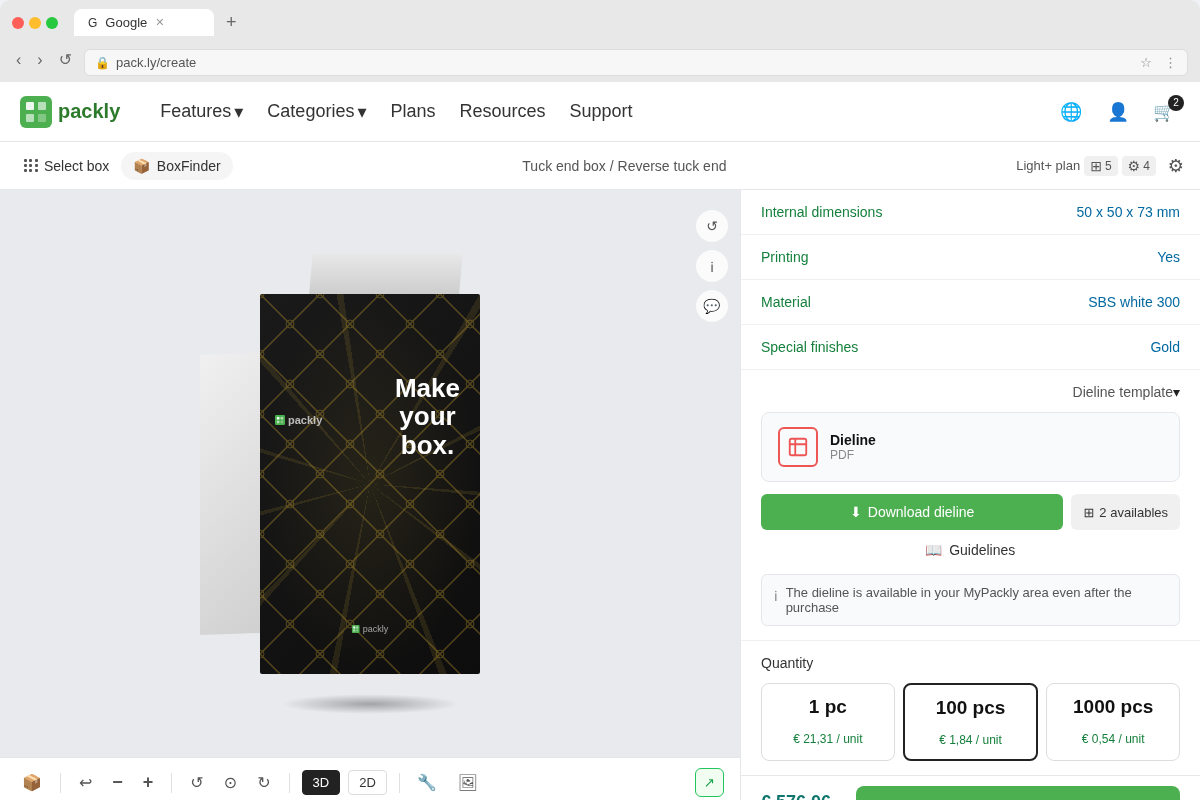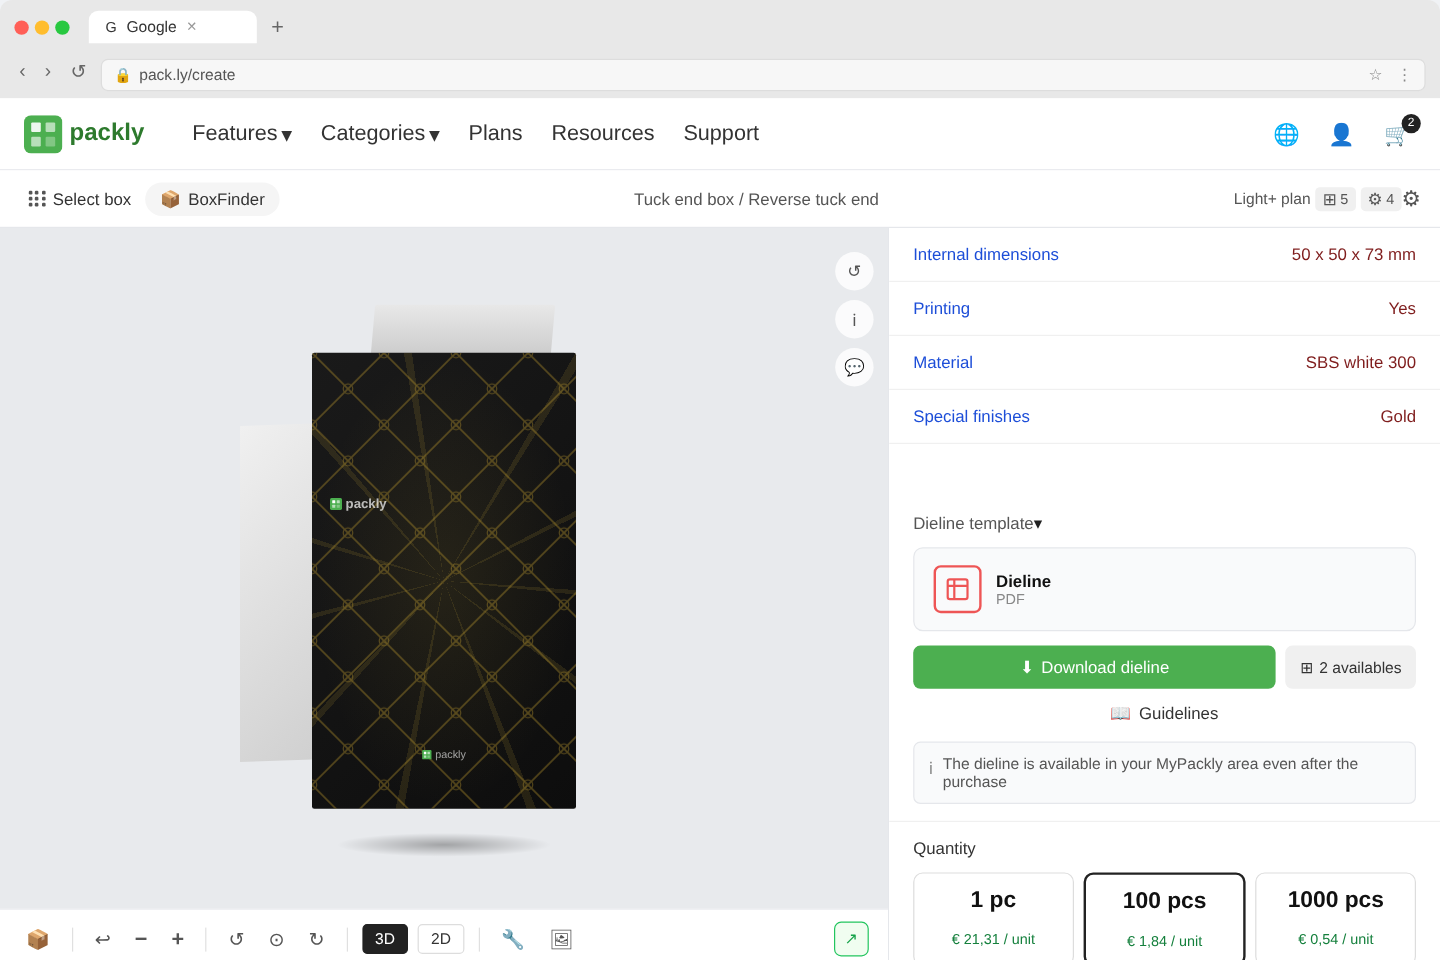--- a/index.html
+++ b/index.html
@@ -35,21 +35,21 @@
     .cart-badge { position: absolute; top: -2px; right: -4px; background: #222; color: #fff; border-radius: 50%; width: 16px; height: 16px; font-size: 10px; display: flex; align-items: center; justify-content: center; }
 
     
     .sub-nav { display: flex; align-items: center; padding: 0 16px; height: 48px; border-bottom: 1px solid #e5e7eb; background: #fff; }
     .sub-nav-left { display: flex; align-items: center; gap: 4px; }
     .select-box-btn { display: flex; align-items: center; gap: 6px; background: none; border: none; cursor: pointer; font-size: 14px; color: #333; padding: 6px 8px; border-radius: 4px; }
     .grid-icon { display: grid; grid-template-columns: 1fr 1fr 1fr; gap: 2px; width: 14px; height: 14px; }
     .grid-dot { background: #555; border-radius: 1px; width: 3px; height: 3px; }
     .box-finder-btn { display: flex; align-items: center; gap: 6px; background: #f5f5f5; border: none; cursor: pointer; font-size: 14px; color: #333; padding: 6px 12px; border-radius: 20px; }
     .sub-nav-center { flex: 1; text-align: center; font-size: 14px; color: #555; }
-    .sub-nav-right { display: flex; align-items: center; }
+    .sub-nav-right { display: flex; align-items: center; gap: 12px; }
     .plan-badge { display: flex; align-items: center; gap: 4px; font-size: 13px; color: #555; }
     .plan-count { background: #f0f0f0; border-radius: 4px; padding: 2px 6px; font-size: 12px; display: flex; align-items: center; gap: 3px; }
     .settings-btn { background: none; border: none; cursor: pointer; font-size: 18px; color: #555; }
 
     
     .main-content { display: flex; flex: 1; overflow: hidden; }
 
     
     .viewer { flex: 1; background: #e8eaed; position: relative; display: flex; flex-direction: column; }
     .viewer-canvas { flex: 1; display: flex; align-items: center; justify-content: center; position: relative; }
@@ -77,26 +77,26 @@
     .toolbar-btn { background: none; border: none; cursor: pointer; color: #555; font-size: 16px; padding: 6px; border-radius: 4px; display: flex; align-items: center; justify-content: center; }
     .toolbar-sep { width: 1px; height: 20px; background: #e0e0e0; margin: 0 4px; }
     .view-mode-btn { padding: 4px 10px; border-radius: 4px; border: 1px solid #ddd; background: none; font-size: 13px; cursor: pointer; color: #333; }
     .view-mode-btn.active { background: #222; color: #fff; border-color: #222; }
     .toolbar-right { margin-left: auto; }
     .export-btn { background: #f0fdf0; border: 1px solid #22c55e; border-radius: 6px; padding: 6px 8px; cursor: pointer; color: #16a34a; display: flex; align-items: center; justify-content: center; }
 
     
     .right-panel { width: 460px; background: #fff; border-left: 1px solid #e5e7eb; display: flex; flex-direction: column; overflow-y: auto; padding: 0; }
     .info-row { display: flex; align-items: center; justify-content: space-between; padding: 14px 20px; border-bottom: 1px solid #f0f0f0; }
-    .info-label { color: #1d4ed8; font-size: 14px; text-align: right; }
-    .info-value { font-size: 14px; font-weight: 500; color: #7f1d1d; }
+    .info-label { color: #15803d; font-size: 14px; text-align: right; }
+    .info-value { font-size: 14px; font-weight: 500; color: #0369a1; }
     
     
     .dieline-section { padding: 14px 20px; border-bottom: 1px solid #f0f0f0; }
-    .dieline-header { display: flex; align-items: center; justify-content: flex-start; cursor: pointer; margin-top: 44px; }
+    .dieline-header { display: flex; align-items: center; justify-content: flex-end; cursor: pointer; }
     .dieline-header-label { color: #555; font-size: 14px; }
     .dieline-card { background: #f9fafb; border: 1px solid #e5e7eb; border-radius: 8px; padding: 14px 16px; display: flex; align-items: center; gap: 12px; margin-top: 12px; }
     .dieline-icon-box { width: 40px; height: 40px; border: 2px solid #e55; border-radius: 6px; display: flex; align-items: center; justify-content: center; color: #e55; font-size: 18px; }
     .dieline-info { flex: 1; }
     .dieline-name { font-size: 14px; font-weight: 600; color: #111; }
     .dieline-type { font-size: 12px; color: #888; }
     .dieline-actions { display: flex; gap: 8px; margin-top: 12px; }
     .download-btn { flex: 1; background: #4caf50; color: #fff; border: none; border-radius: 6px; padding: 10px 16px; font-size: 14px; font-weight: 500; cursor: pointer; display: flex; align-items: center; justify-content: center; gap: 6px; }
     .avail-btn { background: #f0f0f0; border: none; border-radius: 6px; padding: 10px 12px; font-size: 13px; color: #333; cursor: pointer; display: flex; align-items: center; gap: 5px; white-space: nowrap; }
     .guidelines-btn { display: flex; align-items: center; justify-content: center; gap: 6px; background: none; border: none; cursor: pointer; color: #333; font-size: 14px; padding: 8px; width: 100%; margin-top: 4px; }
@@ -270,20 +270,23 @@
               <svg width="10" height="10" viewBox="0 0 32 32">
                   <rect width="32" height="32" rx="4" fill="#4CAF50"></rect>
                   <rect x="6" y="6" width="8" height="8" rx="1" fill="#fff"></rect>
                   <rect x="18" y="6" width="8" height="8" rx="1" fill="#fff" opacity="0.6"></rect>
                   <rect x="6" y="18" width="8" height="8" rx="1" fill="#fff" opacity="0.6"></rect>
                   <rect x="18" y="18" width="8" height="8" rx="1" fill="#fff" opacity="0.3"></rect>
                 </svg>
               <span style="color:rgba(255,255,255,0.7); font-size:11px; font-weight:600;">packly</span>
             </div>
 
+            <div class="box-text">
+              Make<br>your<br>box.
+            </div>
 
             <div class="box-logo-bottom">
               <svg width="8" height="8" viewBox="0 0 32 32">
                   <rect width="32" height="32" rx="4" fill="#4CAF50"></rect>
                   <rect x="6" y="6" width="8" height="8" rx="1" fill="#fff"></rect>
                   <rect x="18" y="6" width="8" height="8" rx="1" fill="#fff" opacity="0.6"></rect>
                   <rect x="6" y="18" width="8" height="8" rx="1" fill="#fff" opacity="0.6"></rect>
                   <rect x="18" y="18" width="8" height="8" rx="1" fill="#fff" opacity="0.3"></rect>
                 </svg>
               <span style="color:rgba(255,255,255,0.6); font-size:9px;">packly</span>

